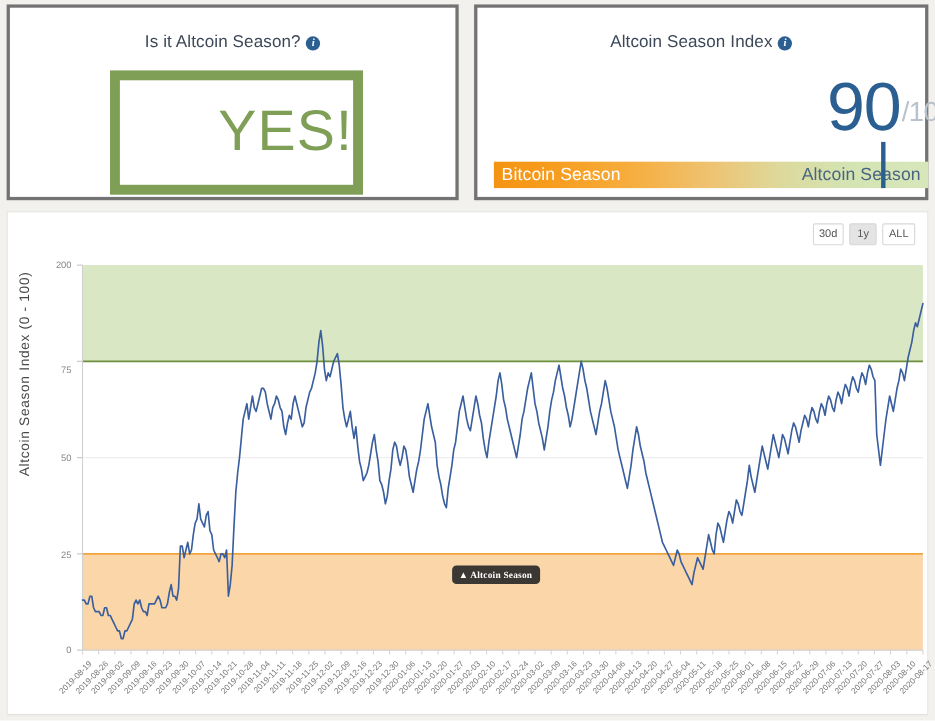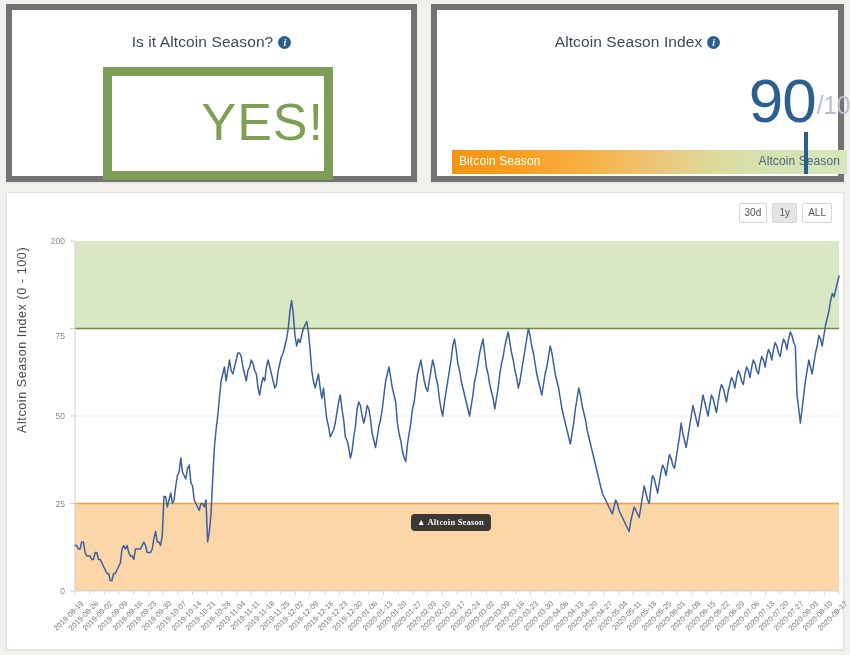--- a/index.html
+++ b/index.html
@@ -11,21 +11,21 @@
     position:relative;
   }
   .page{position:absolute;inset:0;}
 
   
   .top-row{position:absolute;left:6px;top:4px;width:838px;height:178px;}
 
   .card{
     position:absolute;top:0;
     background:#ffffff;
-    border:6px solid #737373;
+    border:3px solid #737373;
     box-shadow:0 1px 2px rgba(0,0,0,.07);
     box-sizing:border-box;
     height:178px;
   }
   #card-yes{left:0;width:411px;}
   #card-index{left:425px;width:413px;}
 
   .card-title{
     text-align:center;
     font-size:15.5px;
@@ -76,21 +76,21 @@
     margin-left:1px;margin-bottom:9px;letter-spacing:-.5px;
   }
 
   .gauge{
     position:absolute;left:15px;top:140px;
     width:395px;height:24px;
     background:linear-gradient(to right,#f49414 0%,#f79b1c 12%,#f6ae3f 32%,#eec372 50%,#ddd99c 66%,#d4e3b1 80%,#d7e7bb 100%);
   }
   .gauge-label{
     position:absolute;top:4px;
-    font-size:12px;letter-spacing:.1px;
+    font-size:16px;letter-spacing:.1px;
   }
   .gauge-label.left{left:7px;color:#ffffff;}
   .gauge-label.right{right:7px;color:#4a6480;}
   .gauge-marker{
     position:absolute;
     left:355px;top:-18px;
     width:4px;height:42px;
     background:#2c5f91;
   }
 

